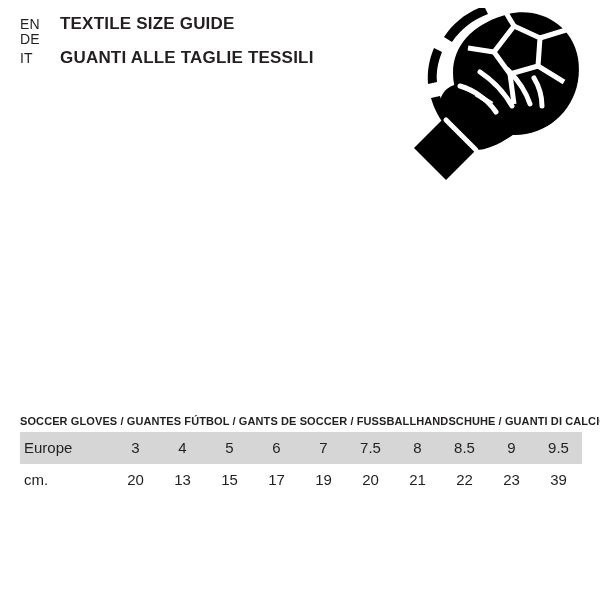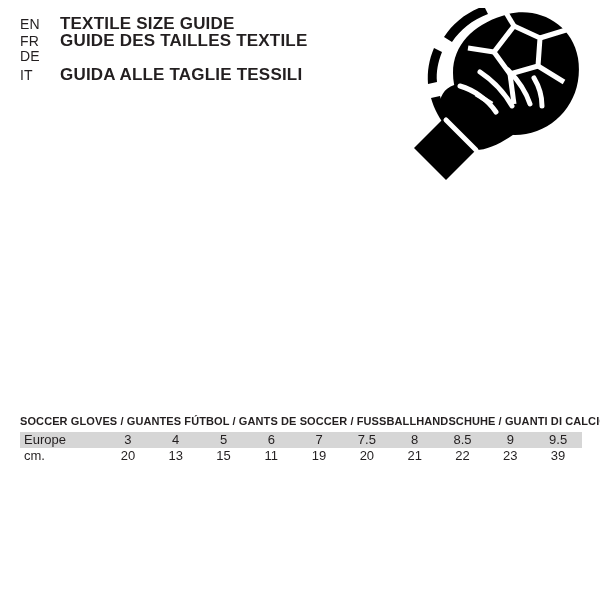--- a/index.html
+++ b/index.html
@@ -70,54 +70,50 @@
     color: #231f20;
     margin-bottom: 5px;
     white-space: nowrap;
   }
   table.size-table {
     border-collapse: collapse;
     width: 100%;
     table-layout: fixed;
   }
   table.size-table td {
-    font-size: 13px;
+    font-size: 15px;
     color: #231f20;
     height: 16px;
     line-height: 16px;
-    padding: 0;
+    padding: 8px;
     text-align: center;
   }
   table.size-table tr.shaded td {
     background: #d6d6d6;
   }
   table.size-table td.label {
     text-align: left;
     padding-left: 4px;
     width: 80px;
   }
 </style>
 </head>
 <body>
 
 <div class="lang-block">
   <div class="lang-row">
     <span class="lang-code">EN</span>
     <span class="lang-text">TEXTILE SIZE GUIDE</span>
   </div>
   <div class="lang-row">
-    <span class="lang-code">FR</span>
-    <span class="lang-text">GUIDE DES TAILLES TEXTILE</span>
-  </div>
-  <div class="lang-row">
     <span class="lang-code">DE</span>
   </div>
   <div class="lang-row">
     <span class="lang-code">IT</span>
-    <span class="lang-text">GUIDA ALLE TAGLIE TESSILI</span>
+    <span class="lang-text">GUANTI ALLE TAGLIE TESSILI</span>
   </div>
 </div>
 
 <div class="illustration">
   <svg viewBox="0 0 200 190" xmlns="http://www.w3.org/2000/svg" aria-hidden="true">
     <g fill="#000000">
 
       <path d="M118 8 C150 -4 188 14 194 50 C200 88 176 120 142 126 C106 132 76 108 70 76 C64 42 86 18 118 8 Z"></path>
 
       <path d="M104 6 C88 12 76 22 68 34 L60 29 C69 15 83 4 100 -2 Z"></path>
@@ -164,21 +160,21 @@
         <td>8</td>
         <td>8.5</td>
         <td>9</td>
         <td>9.5</td>
       </tr>
       <tr>
         <td class="label">cm.</td>
         <td>20</td>
         <td>13</td>
         <td>15</td>
-        <td>11</td>
+        <td>17</td>
         <td>19</td>
         <td>20</td>
         <td>21</td>
         <td>22</td>
         <td>23</td>
         <td>39</td>
       </tr>
     </tbody>
   </table>
 </div>

